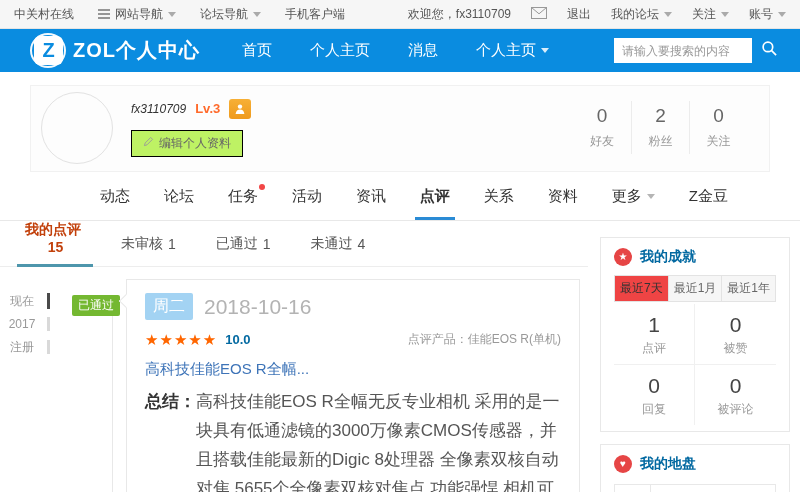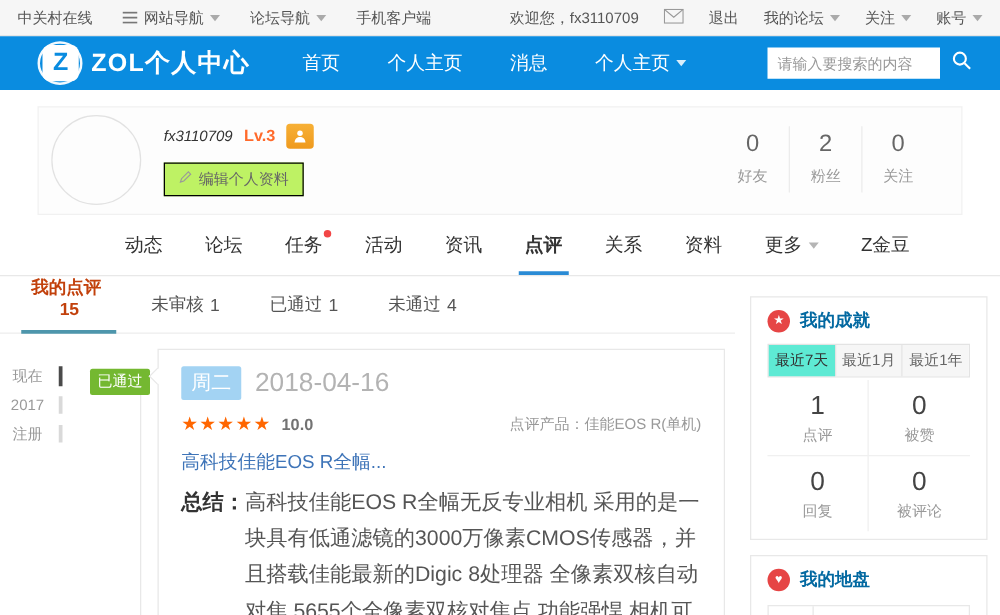--- a/index.html
+++ b/index.html
@@ -92,41 +92,41 @@
                   font-size:12px; padding:2px 6px; border-radius:2px; }
 
   .review-card { position:relative; margin:12px 8px 0 126px; background:#fff; border:1px solid #e8e8e8; padding:13px 18px 12px; }
   .review-card .notch { position:absolute; left:-6px; top:16px; width:10px; height:10px; background:#fff;
                         border-left:1px solid #e8e8e8; border-bottom:1px solid #e8e8e8; transform:rotate(45deg); }
   .date-row { display:flex; align-items:center; }
   .weekday { background:#a3d3f3; color:#fff; font-size:16px; padding:3px 8px; border-radius:2px; }
   .date-txt { font-size:21px; color:#b3b3b3; margin-left:11px; }
   .rate-row { display:flex; align-items:center; margin-top:11px; }
   .stars { color:#ff6600; font-size:15px; letter-spacing:1px; line-height:1; }
-  .rate-val { font-size:13px; color:#737373; margin-left:8px; font-weight:bold; }
+  .rate-val { font-size:13px; color:#0369a1; margin-left:8px; font-weight:bold; }
   .product { margin-left:auto; font-size:12px; color:#999; cursor:pointer; }
   .rv-title { margin-top:12px; font-size:15px; color:#3e74b8; cursor:pointer; }
   .summary { display:flex; margin-top:9px; font-size:17px; line-height:1.7; }
   .summary .s-lbl { color:#333; font-weight:bold; white-space:nowrap; }
   .summary .s-txt { color:#555; flex:1; }
   .act-row { display:flex; align-items:center; margin-top:11px; }
   .act { display:flex; align-items:center; margin-right:26px; font-size:12px; color:#999; cursor:pointer; }
   .act svg { margin-right:5px; }
 
   
   .sidebar { flex:0 0 190px; margin-left:12px; padding-top:16px; }
   .side-card { border:1px solid #e8e8e8; background:#fff; }
   .side-head { display:flex; align-items:center; padding:10px 13px 9px; }
   .circ-ico { width:18px; height:18px; border-radius:50%; background:#e64545; color:#fff;
               display:flex; align-items:center; justify-content:center; font-size:10px; line-height:1; }
   .side-title { font-size:14px; font-weight:bold; color:#0369a1; margin-left:8px; }
   .ach-tabs { display:flex; margin:0 13px; border:1px solid #e3e3e3; }
   .a-tab { flex:1; text-align:center; font-size:12px; line-height:25px; background:#f6f6f6; color:#666; cursor:pointer; border-left:1px solid #e3e3e3; white-space:nowrap; }
   .a-tab:first-child { border-left:none; }
-  .a-tab.active { background:#5eead4; color:#333; }
+  .a-tab.active { background:#ef4444; color:#333; }
   .ach-grid { display:flex; flex-wrap:wrap; padding:2px 13px 6px; }
   .ach-cell { width:50%; text-align:center; padding:9px 0 7px; }
   .ach-cell:nth-child(odd) { border-right:1px solid #f0f0f0; }
   .ach-cell:nth-child(-n+2) { border-bottom:1px solid #f0f0f0; }
   .ach-num { font-size:21px; color:#444; }
   .ach-lbl { font-size:12px; color:#999; margin-top:3px; }
   .terr-card { margin-top:12px; }
   .terr-table { margin:2px 13px 13px; border:1px solid #e8e8e8; }
   .terr-row { display:flex; align-items:center; height:30px; }
   .terr-idx { width:36px; text-align:center; color:#e8853b; font-size:15px; border-right:1px solid #e8e8e8;
@@ -315,21 +315,21 @@
           </div>
         </div>
         <div class="tl-line"></div>
         <div class="tl-dot"></div>
         <div class="status-badge">已通过</div>
 
         <div class="review-card">
           <div class="notch"></div>
           <div class="date-row">
             <span class="weekday">周二</span>
-            <span class="date-txt">2018-04-16</span>
+            <span class="date-txt">2018-10-16</span>
           </div>
           <div class="rate-row">
             <span class="stars">★★★★★</span>
             <span class="rate-val">10.0</span>
             <span class="product">点评产品：佳能EOS R(单机)</span>
           </div>
           <div class="rv-title">高科技佳能EOS R全幅...</div>
           <div class="summary">
             <span class="s-lbl">总结：</span>
             <span class="s-txt">高科技佳能EOS R全幅无反专业相机 采用的是一块具有低通滤镜的3000万像素CMOS传感器，并且搭载佳能最新的Digic 8处理器 全像素双核自动对焦 5655个全像素双核对焦点 功能强悍 相机可拍出最极致的画质 还原最美的色彩。</span>

